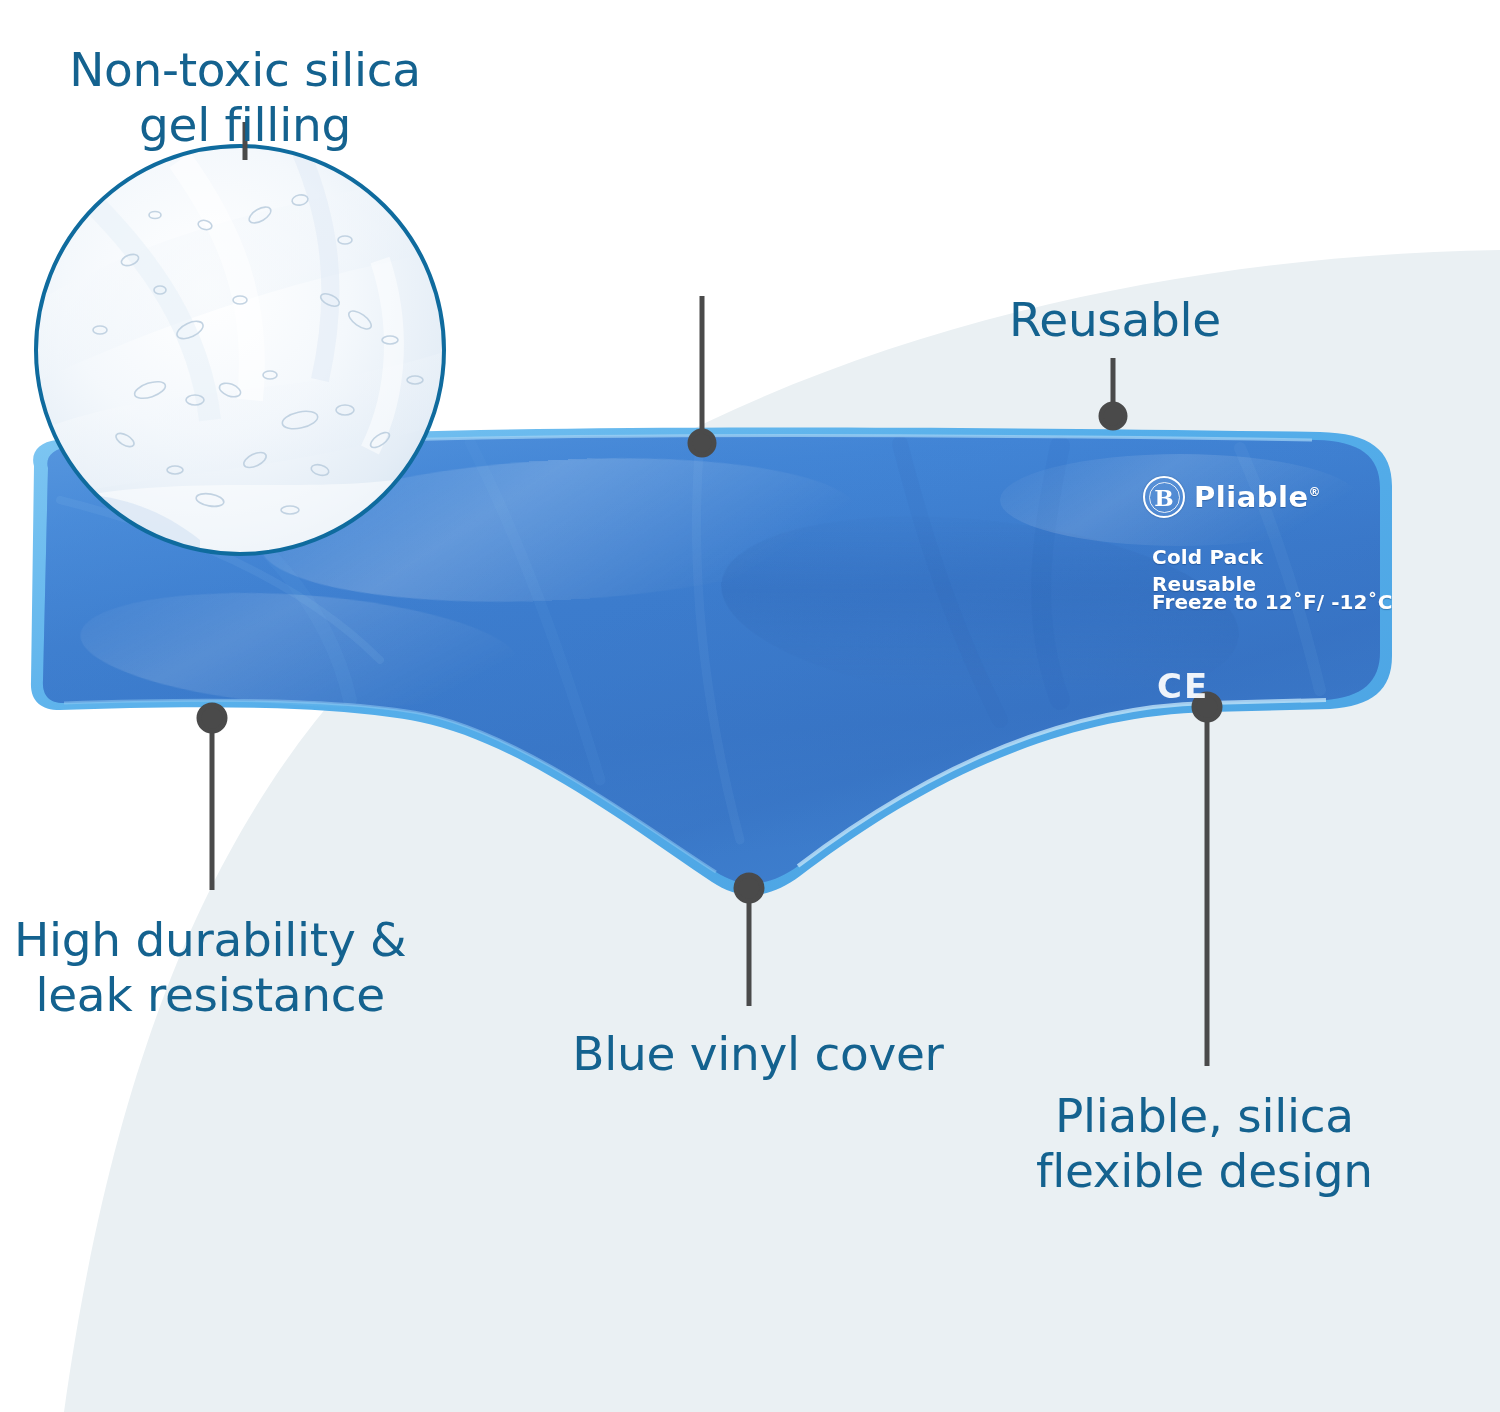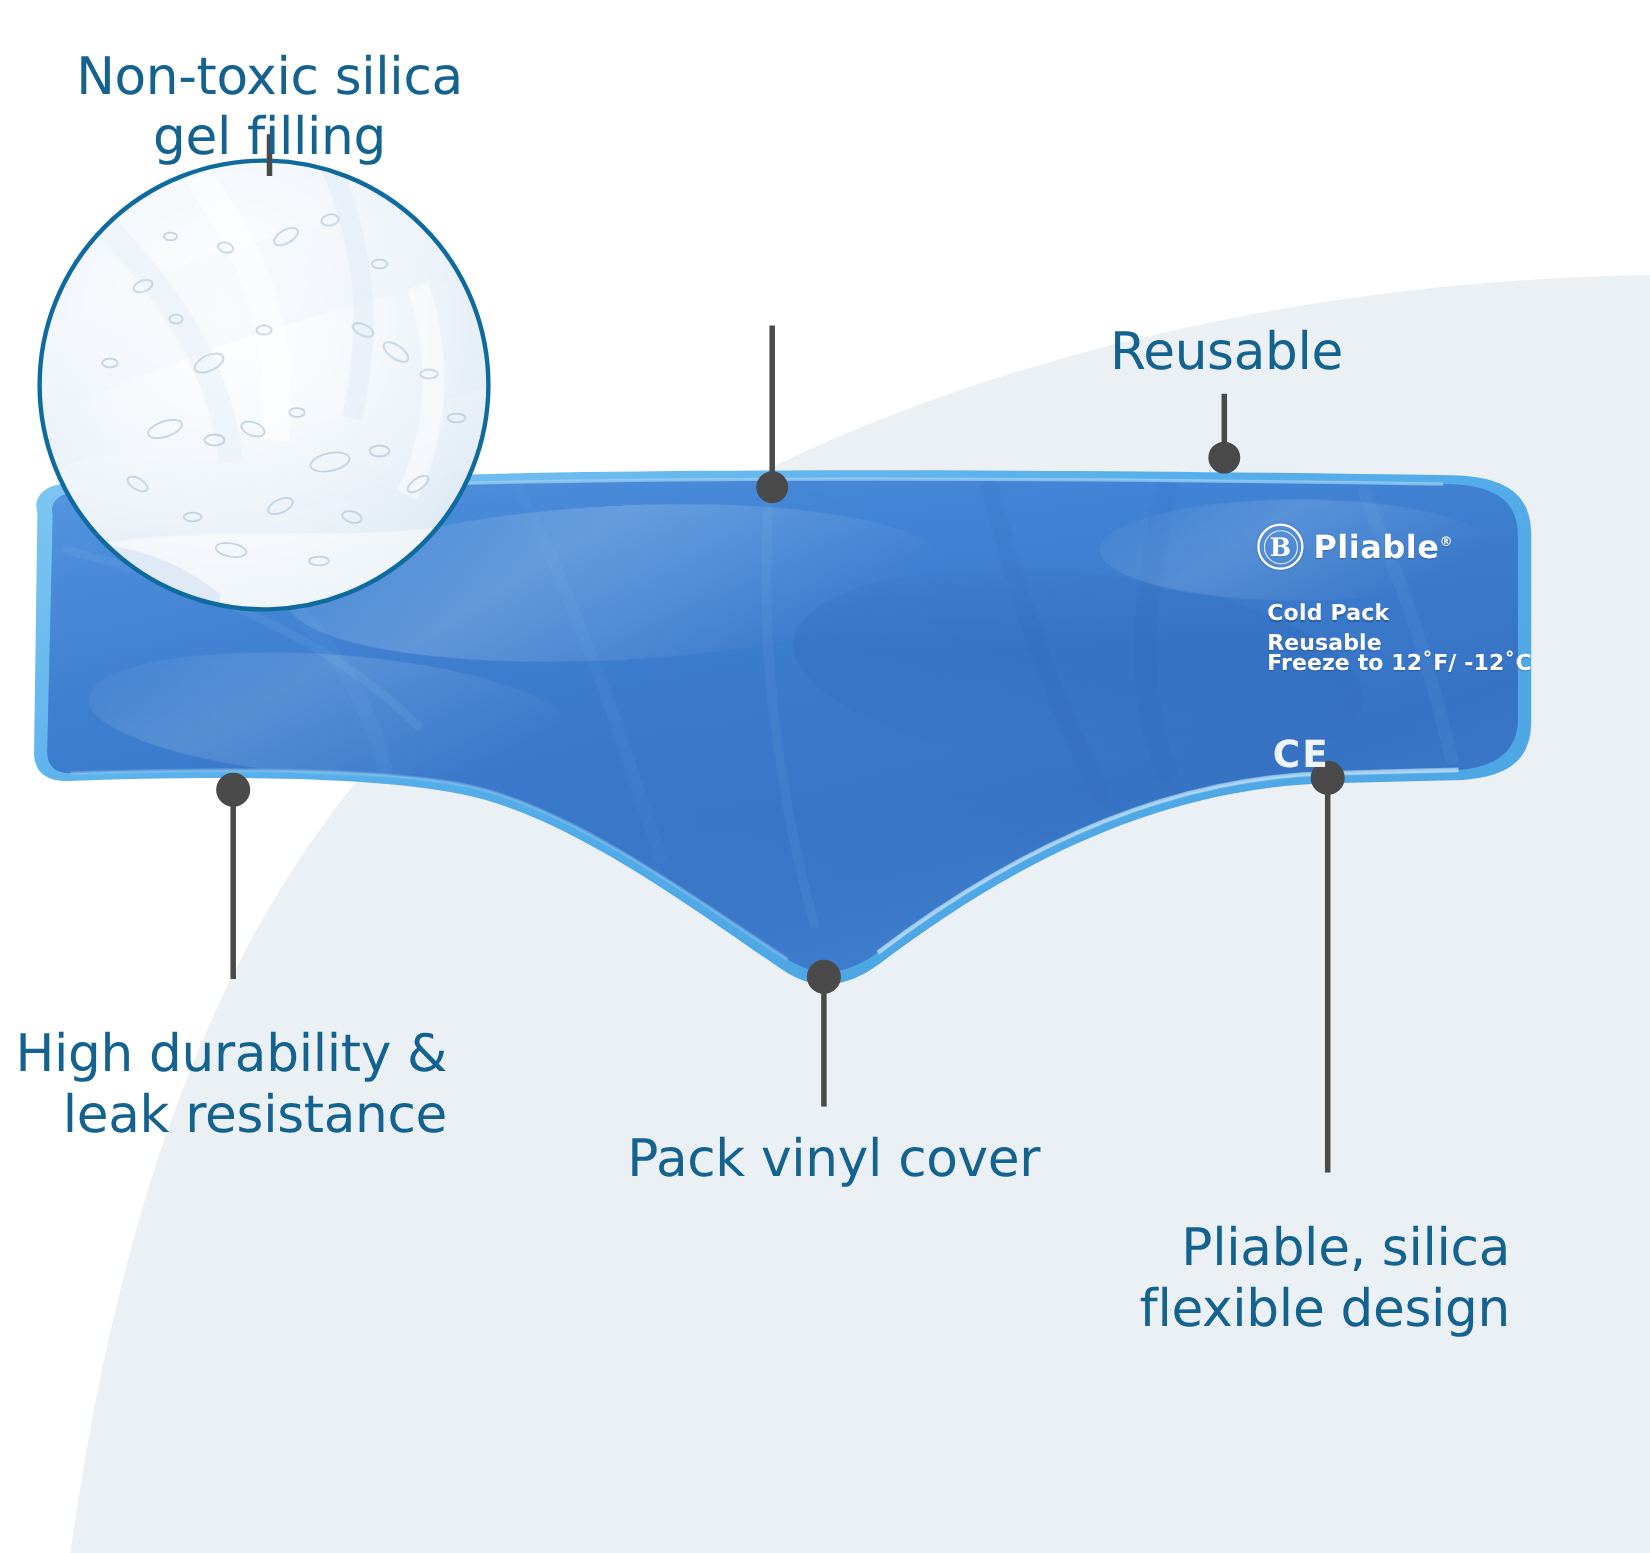--- a/index.html
+++ b/index.html
@@ -20,21 +20,21 @@
     position:absolute;
     color:#14628f;
     font-size:47px;
     line-height:1.18;
     font-weight:400;
     letter-spacing:-0.3px;
     white-space:pre-line;
     text-align:center;
   }
   .ct-center { transform:translateX(-50%); }
-  .ct-left   { text-align:right;margin-top:19px; }
+  .ct-left   { text-align:center; }
 
   .bm-logo {
     position:absolute;
     display:flex; align-items:center; gap:9px;
     color:#ffffff;
   }
   .bm-emblem {
     width:42px; height:42px; border-radius:50%;
     border:2.5px solid #ffffff;
     display:flex; align-items:center; justify-content:center;
@@ -286,18 +286,18 @@
 
   <div class="callout-text ct-center" style="left:245px; top:5px;margin-top:37px;">Non-toxic silica
 gel filling</div>
 
 
   <div class="callout-text ct-center" style="left:1115px; top:292px;">Reusable</div>
 
   <div class="callout-text ct-left" style="left:14px; top:912px;">High durability &amp;
 leak resistance</div>
 
-  <div class="callout-text ct-center" style="left:758px; top:1026px;">Pack vinyl cover</div>
+  <div class="callout-text ct-center" style="left:758px; top:1026px;">Blue vinyl cover</div>
 
   <div class="callout-text ct-left" style="left:1036px; top:1088px;">Pliable, silica
 flexible design</div>
 
 </div>
 
 </body></html>

